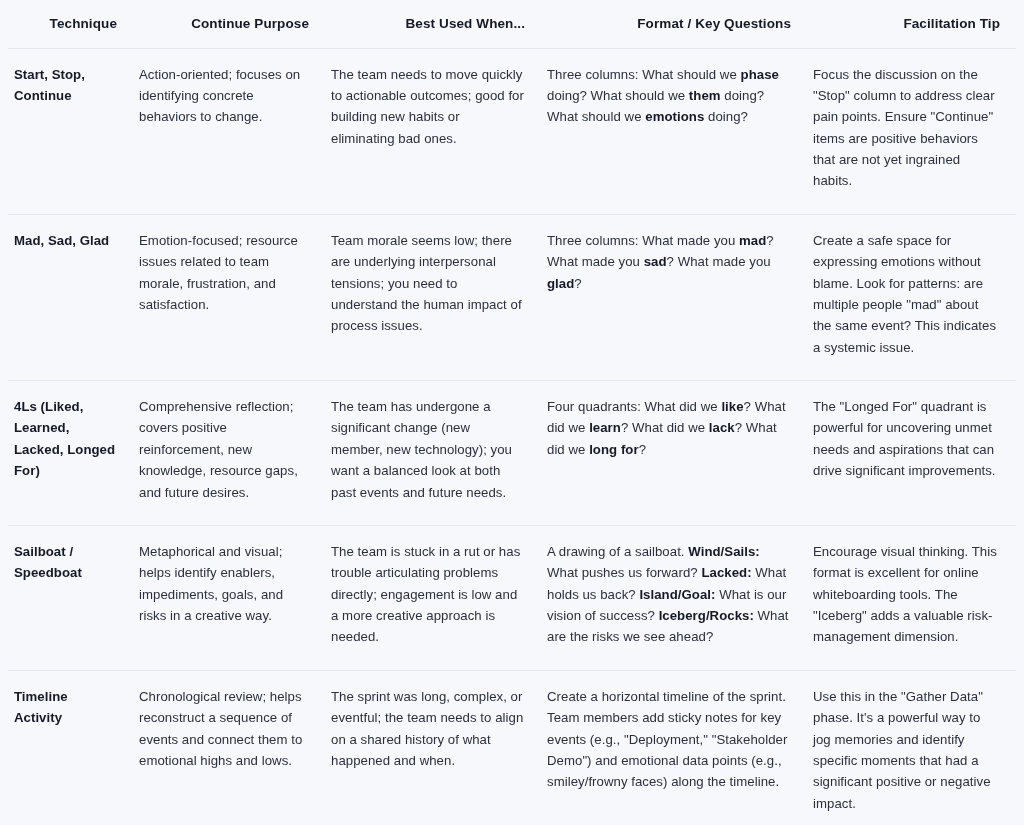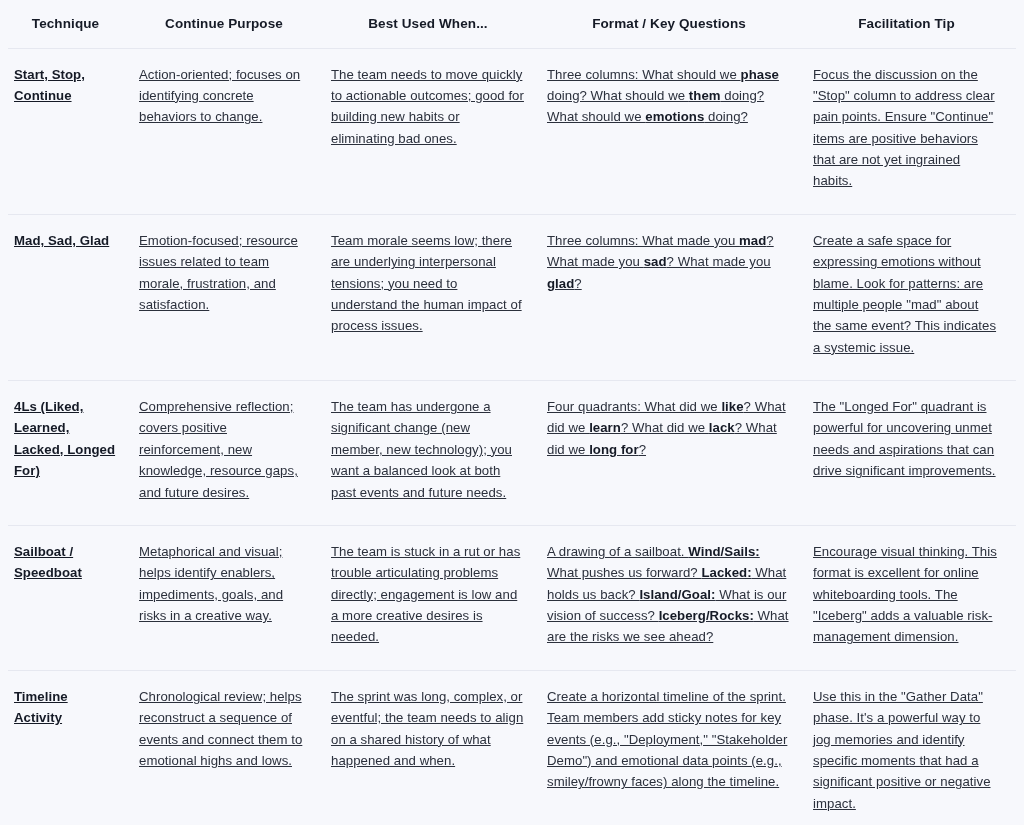--- a/index.html
+++ b/index.html
@@ -29,40 +29,39 @@
     table-layout: fixed;
   }
 
   table.retro-table col.c1 { width: 125px; }
   table.retro-table col.c2 { width: 192px; }
   table.retro-table col.c3 { width: 216px; }
   table.retro-table col.c4 { width: 266px; }
   table.retro-table col.c5 { width: 209px; }
 
   thead th {
-    text-align: center;
+    text-align: right;
     vertical-align: top;
     font-size: 13.5px;
     font-weight: bold;
     line-height: 1.45;
     color: #151a26;
     padding: 14px 16px 14px 6px;
     border-bottom: 1px solid #e6e8f0;
     letter-spacing: 0.1px;
   }
 
   tbody td {
     vertical-align: top;
     font-size: 13.2px;
     line-height: 1.62;
     color: #2b303c;
     padding: 15px 16px 22px 6px;
     border-bottom: 1px solid #e6e8f0;
     letter-spacing: 0.05px;
-    text-decoration: underline;
   }
 
   tbody tr:last-child td {
     border-bottom: none;
   }
 
   tbody td.technique-cell {
     font-weight: bold;
     color: #151a26;
   }
@@ -108,21 +107,21 @@
         <tr>
           <td class="technique-cell">4Ls (Liked, Learned, Lacked, Longed For)</td>
           <td>Comprehensive reflection; covers positive reinforcement, new knowledge, resource gaps, and future desires.</td>
           <td>The team has undergone a significant change (new member, new technology); you want a balanced look at both past events and future needs.</td>
           <td>Four quadrants: What did we <b>like</b>? What did we <b>learn</b>? What did we <b>lack</b>? What did we <b>long for</b>?</td>
           <td>The "Longed For" quadrant is powerful for uncovering unmet needs and aspirations that can drive significant improvements.</td>
         </tr>
         <tr>
           <td class="technique-cell">Sailboat / Speedboat</td>
           <td>Metaphorical and visual; helps identify enablers, impediments, goals, and risks in a creative way.</td>
-          <td>The team is stuck in a rut or has trouble articulating problems directly; engagement is low and a more creative desires is needed.</td>
+          <td>The team is stuck in a rut or has trouble articulating problems directly; engagement is low and a more creative approach is needed.</td>
           <td>A drawing of a sailboat. <b>Wind/Sails:</b> What pushes us forward? <b>Lacked:</b> What holds us back? <b>Island/Goal:</b> What is our vision of success? <b>Iceberg/Rocks:</b> What are the risks we see ahead?</td>
           <td>Encourage visual thinking. This format is excellent for online whiteboarding tools. The "Iceberg" adds a valuable risk-management dimension.</td>
         </tr>
         <tr>
           <td class="technique-cell">Timeline Activity</td>
           <td>Chronological review; helps reconstruct a sequence of events and connect them to emotional highs and lows.</td>
           <td>The sprint was long, complex, or eventful; the team needs to align on a shared history of what happened and when.</td>
           <td>Create a horizontal timeline of the sprint. Team members add sticky notes for key events (e.g., "Deployment," "Stakeholder Demo") and emotional data points (e.g., smiley/frowny faces) along the timeline.</td>
           <td>Use this in the "Gather Data" phase. It's a powerful way to jog memories and identify specific moments that had a significant positive or negative impact.</td>
         </tr>

